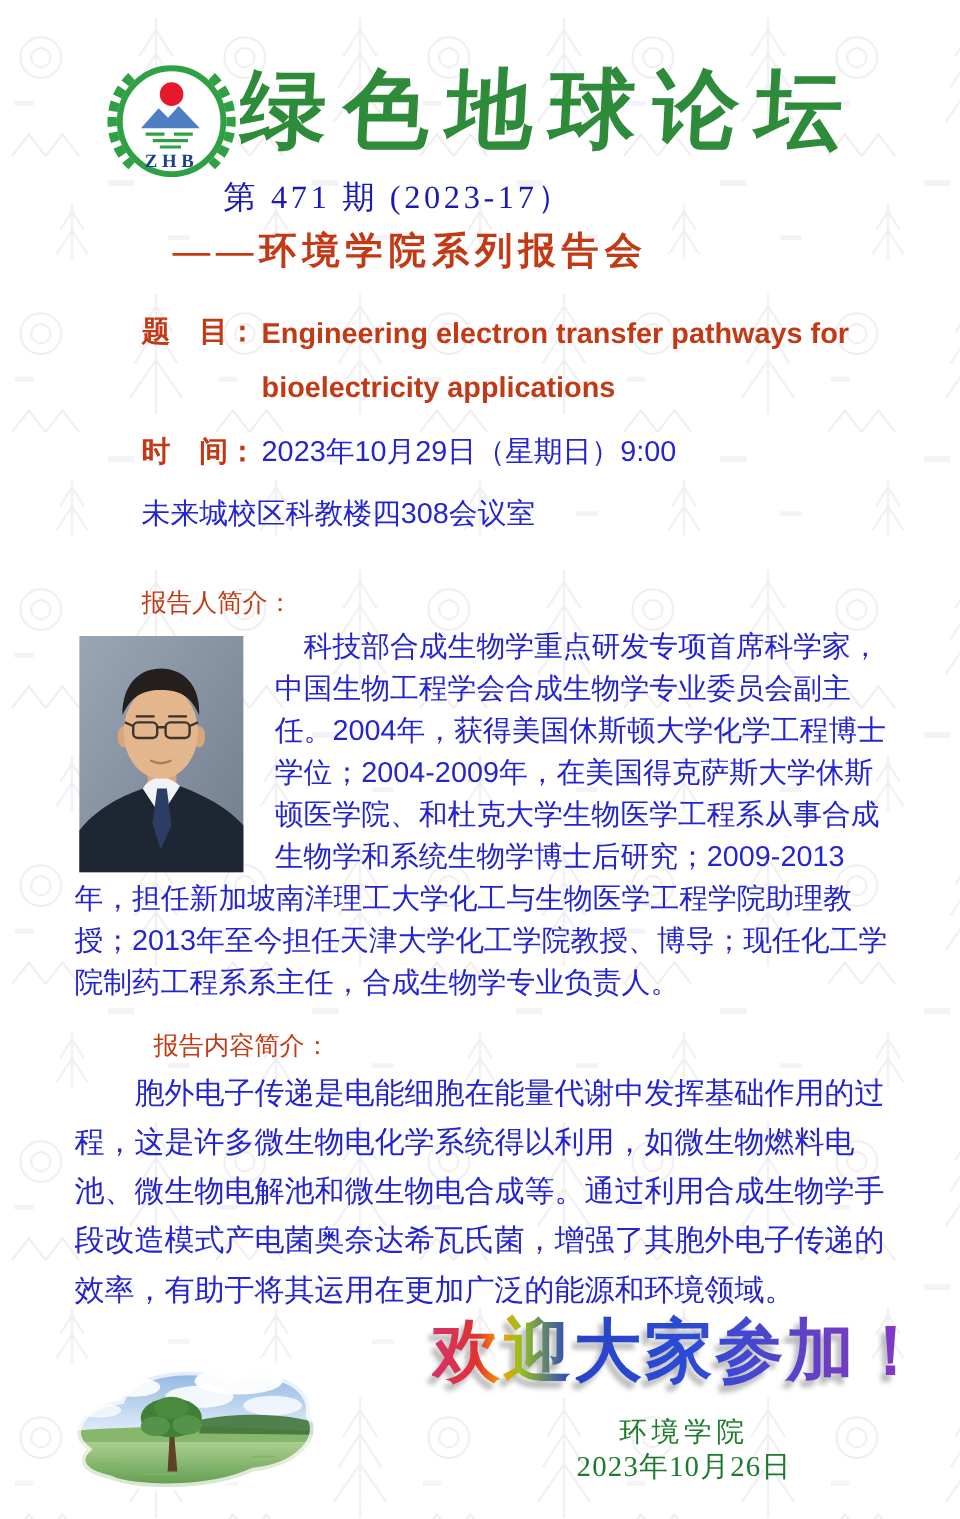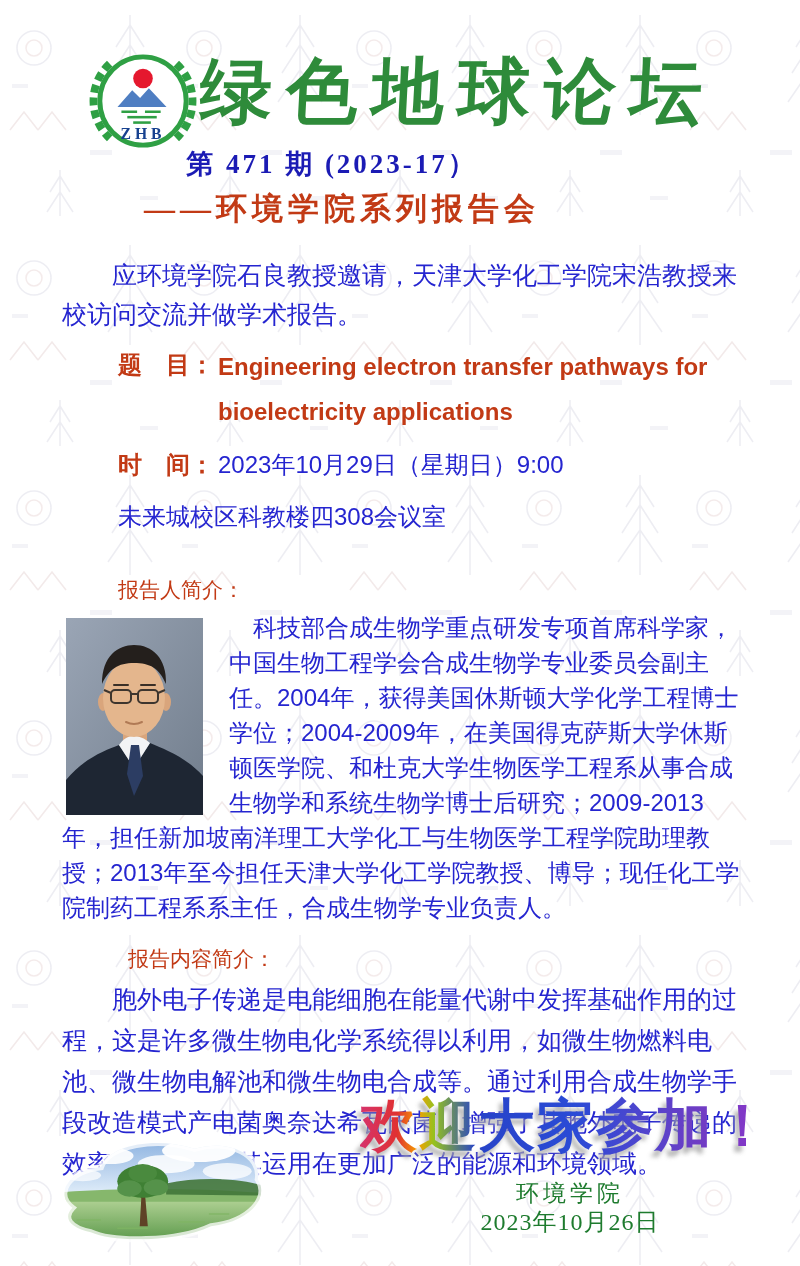--- a/index.html
+++ b/index.html
@@ -22,21 +22,21 @@
   .logo{position:absolute;left:84px;top:50px;width:118px;height:102px;}
   .main-title{
     position:absolute;left:200px;top:40px;width:560px;margin:0;
     font-family:"Liberation Serif",serif;font-weight:bold;
     font-size:72px;line-height:104px;letter-spacing:14px;white-space:nowrap;
     color:var(--title-green,#2e8b3a);
     transform:skewX(-3deg);
   }
   .issue-line{
     position:absolute;left:0;top:146px;width:664px;margin:0;text-align:center;
-    font-family:"Liberation Serif",serif;font-weight:bold;
+    font-family:"Liberation Serif",serif;font-weight:normal;
     font-size:27px;letter-spacing:3px;color:var(--issue-blue,#1b1bb4);
   }
   .series-line{
     position:absolute;left:0;top:188px;width:684px;margin:0;text-align:center;
     font-family:"Liberation Serif",serif;font-weight:bold;
     font-size:31px;letter-spacing:5px;color:var(--accent-red,#c23a15);
   }
 
   
   .content{position:absolute;left:62px;top:256px;width:682px;}
@@ -128,21 +128,20 @@
       </g>
       <text x="60" y="91" text-anchor="middle" font-family="Liberation Serif, serif" font-size="16" font-weight="bold" letter-spacing="4" fill="#17418f">ZHB</text>
     </svg>
 
     <h1 class="main-title">绿色地球论坛</h1>
     <p class="issue-line">第 471 期 (2023-17）</p>
     <p class="series-line">——环境学院系列报告会</p>
 
     <div class="content">
 
-      <p class="intro">应环境学院石良教授邀请，天津大学化工学院宋浩教授来校访问交流并做学术报告。</p>
 
       <div class="details">
         <div class="detail-row topic-row">
           <span class="detail-label">题　目：</span>
           <span class="detail-value">Engineering electron transfer pathways for bioelectricity applications</span>
         </div>
         <div class="detail-row">
           <span class="detail-label">时　间：</span>
           <span class="detail-value">2023年10月29日（星期日）9:00</span>
         </div>

